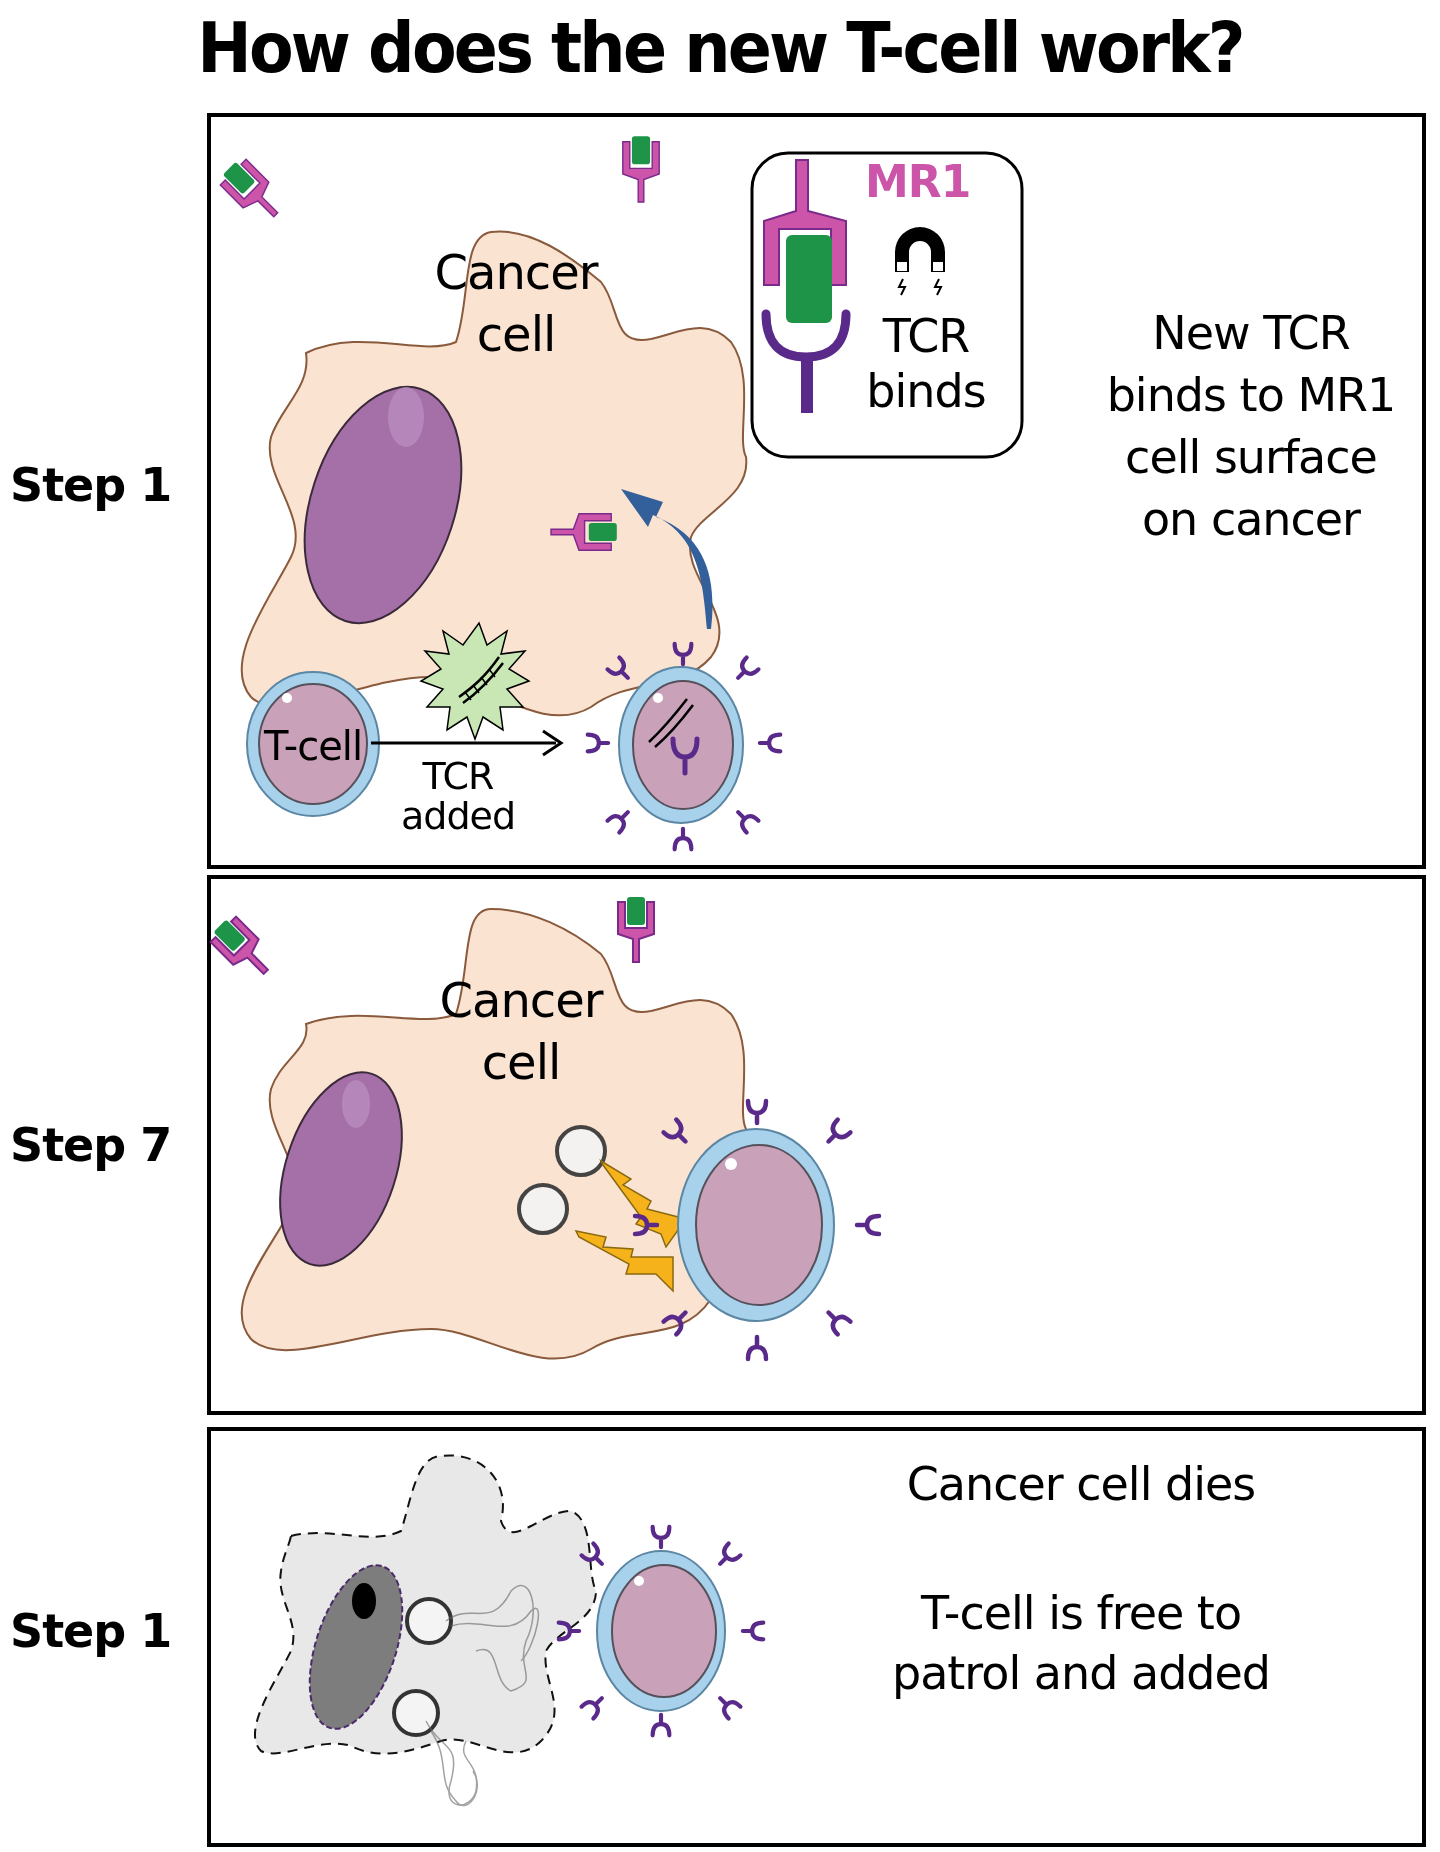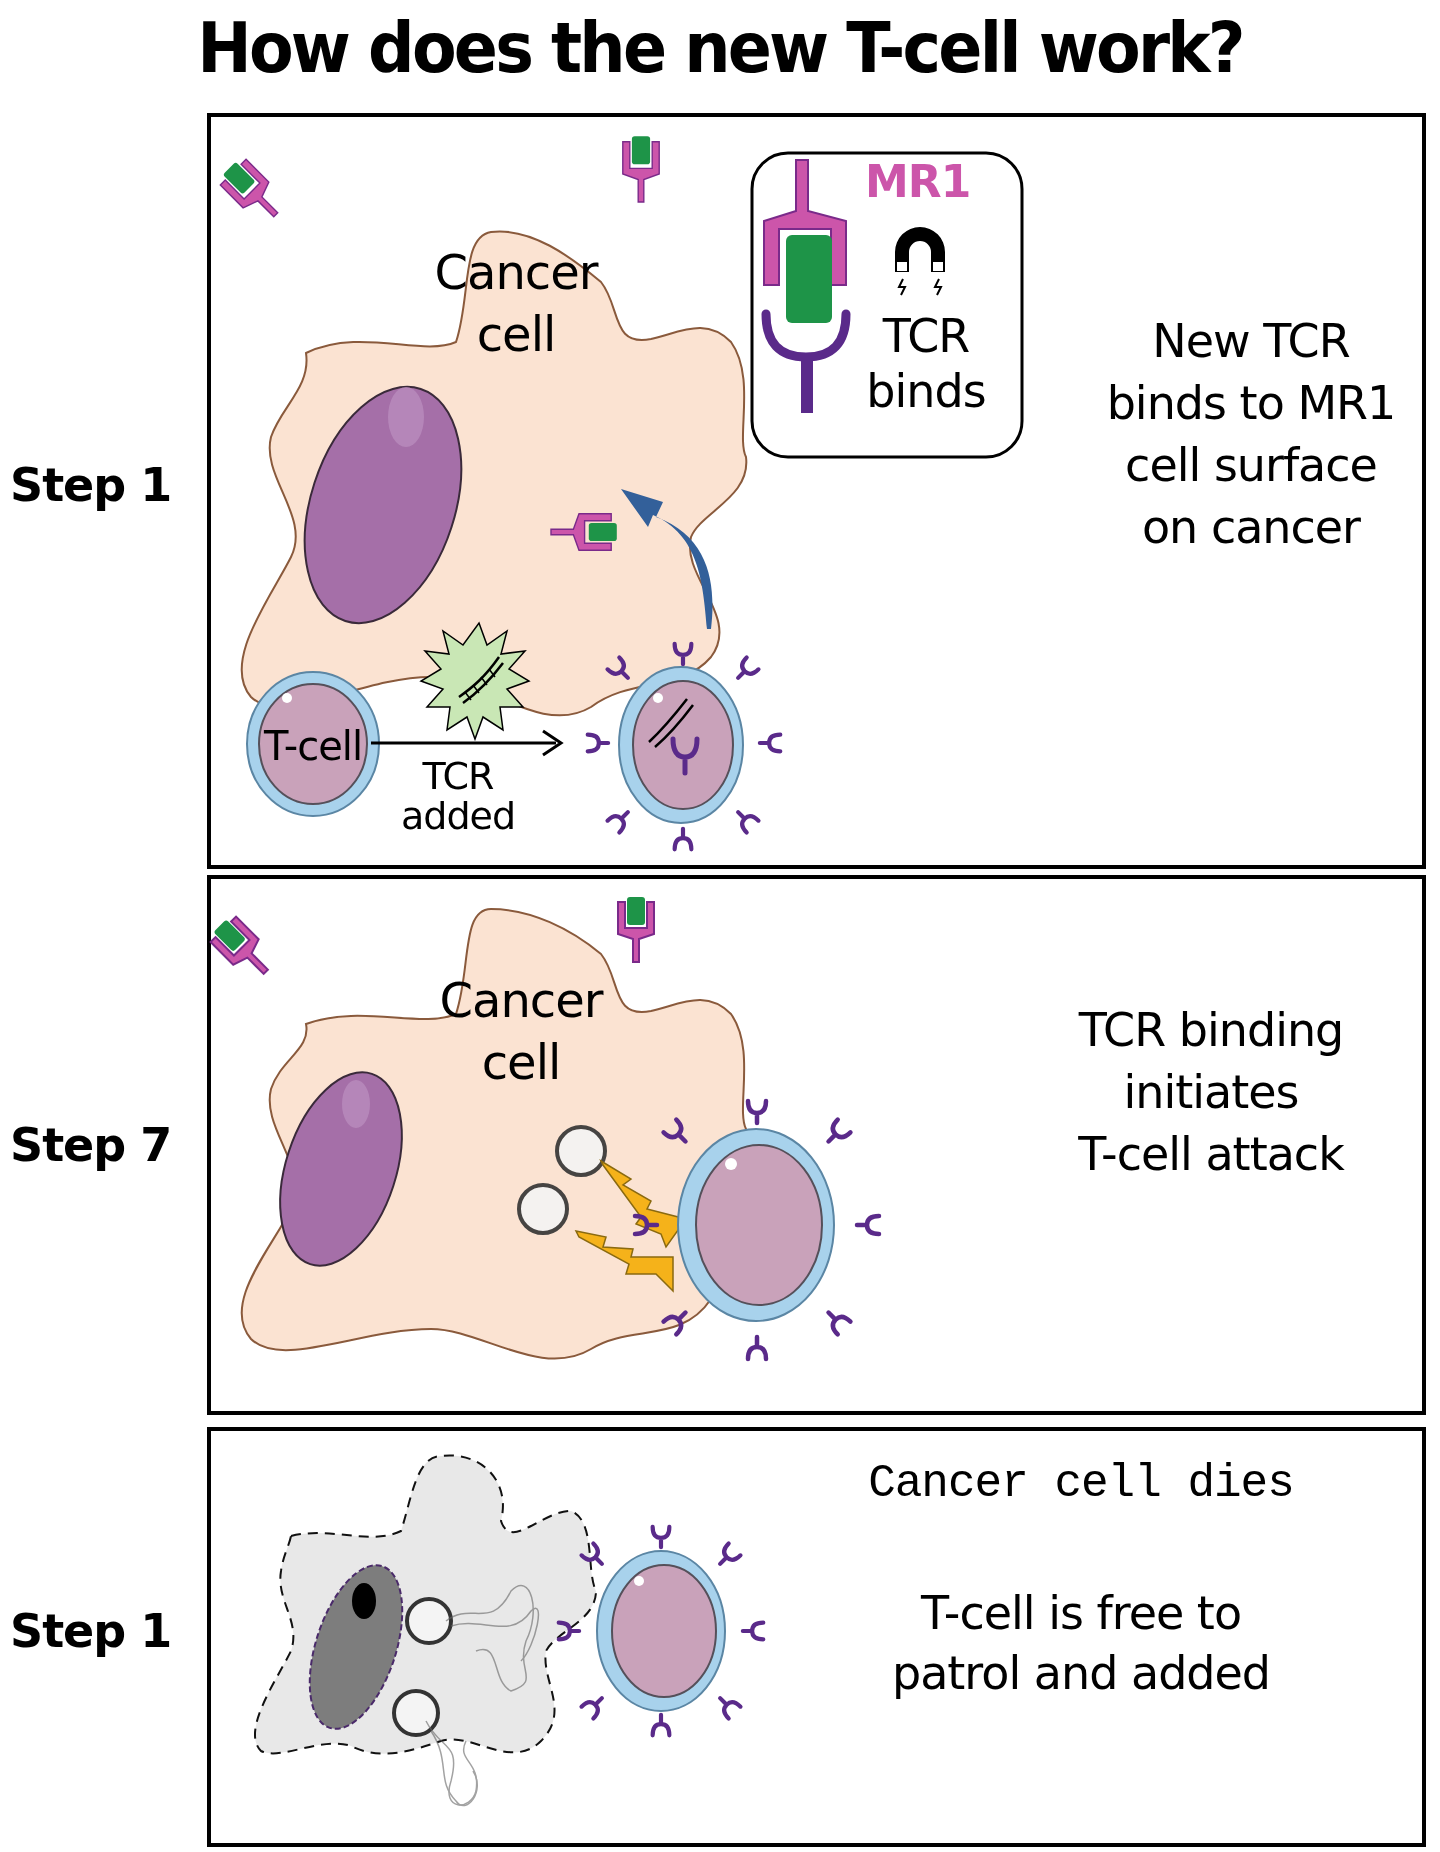--- a/index.html
+++ b/index.html
@@ -109,21 +109,21 @@
       <use href="#tcr" x="522" y="540" width="26" height="26" transform="rotate(45 535 553)"></use>
       <use href="#tcr" x="547" y="613" width="26" height="26" transform="rotate(90 560 626)"></use>
       <use href="#tcr" x="522" y="690" width="26" height="26" transform="rotate(135 535 703)"></use>
       <use href="#tcr" x="459" y="710" width="26" height="26" transform="rotate(180 472 723)"></use>
       <use href="#tcr" x="396" y="690" width="26" height="26" transform="rotate(225 409 703)"></use>
       <use href="#tcr" x="373" y="613" width="26" height="26" transform="rotate(270 386 626)"></use>
       <use href="#tcr" x="396" y="540" width="26" height="26" transform="rotate(315 409 553)"></use>
     </g>
   </svg>
 
-  <div class="desc" style="left:870px;top:185px;width:340px;margin-top:8px;">
+  <div class="desc" style="left:870px;top:185px;width:340px;">
     <div>New TCR</div>
     <div>binds to MR1</div>
     <div>cell surface</div>
     <div>on cancer</div>
   </div>
 </div>
 
 <div class="panel" style="top:875px;height:540px;">
   <svg width="1219" height="540">
     <path d="M95 145 C150 125 210 150 245 135 C260 90 250 30 280 30 C320 30 360 50 390 75 C410 100 400 140 440 132
@@ -158,25 +158,20 @@
       <use href="#tcr" x="612" y="240" width="28" height="28" transform="rotate(45 626 254)"></use>
       <use href="#tcr" x="644" y="332" width="28" height="28" transform="rotate(90 658 346)"></use>
       <use href="#tcr" x="612" y="428" width="28" height="28" transform="rotate(135 626 442)"></use>
       <use href="#tcr" x="532" y="456" width="28" height="28" transform="rotate(180 546 470)"></use>
       <use href="#tcr" x="452" y="428" width="28" height="28" transform="rotate(225 466 442)"></use>
       <use href="#tcr" x="420" y="332" width="28" height="28" transform="rotate(270 434 346)"></use>
       <use href="#tcr" x="452" y="240" width="28" height="28" transform="rotate(315 466 254)"></use>
     </g>
   </svg>
 
-  <div class="desc" style="left:830px;top:120px;width:340px;">
-    <div>TCR binding</div>
-    <div>initiates</div>
-    <div>T-cell attack</div>
-  </div>
 </div>
 
 <div class="panel" style="top:1427px;height:420px;">
   <svg width="1219" height="420">
     <path d="M80 105 C120 95 160 115 190 100 C200 70 205 25 230 25 C270 20 300 50 290 90 C300 120 330 80 360 80
          C385 90 375 140 385 160 C385 190 345 200 335 220 C330 250 360 280 330 310 C300 340 260 300 230 310
          C200 320 170 330 140 315 C110 305 70 330 50 320 C30 300 65 250 80 220 C90 190 65 170 70 140 C72 125 78 115 80 105 Z" fill="#e8e8e8" stroke="#111" stroke-width="2" stroke-dasharray="10 7"></path>
     <ellipse cx="145" cy="216" rx="40" ry="85" transform="rotate(18 145 216)" fill="#7d7d7d" stroke="#4a2a6a" stroke-width="2" stroke-dasharray="6 3"></ellipse>
     <ellipse cx="153" cy="170" rx="12" ry="18" fill="#000"></ellipse>
     <g>
@@ -198,18 +193,18 @@
       <use href="#tcr" x="504" y="112" width="26" height="26" transform="rotate(45 517 125)"></use>
       <use href="#tcr" x="530" y="187" width="26" height="26" transform="rotate(90 543 200)"></use>
       <use href="#tcr" x="504" y="262" width="26" height="26" transform="rotate(135 517 275)"></use>
       <use href="#tcr" x="437" y="282" width="26" height="26" transform="rotate(180 450 295)"></use>
       <use href="#tcr" x="370" y="262" width="26" height="26" transform="rotate(225 383 275)"></use>
       <use href="#tcr" x="344" y="187" width="26" height="26" transform="rotate(270 357 200)"></use>
       <use href="#tcr" x="370" y="112" width="26" height="26" transform="rotate(315 383 125)"></use>
     </g>
   </svg>
 
-  <div class="desc" style="left:570px;top:22px;width:600px;font-family:Liberation Mono, monospace;">Cancer cell dies</div>
+  <div class="desc" style="left:570px;top:22px;width:600px;">Cancer cell dies</div>
   <div class="desc" style="left:570px;top:152px;width:600px;line-height:60px;">
     <div>T-cell is free to</div>
     <div>patrol and added</div>
   </div>
 </div>
 
 </body></html>

